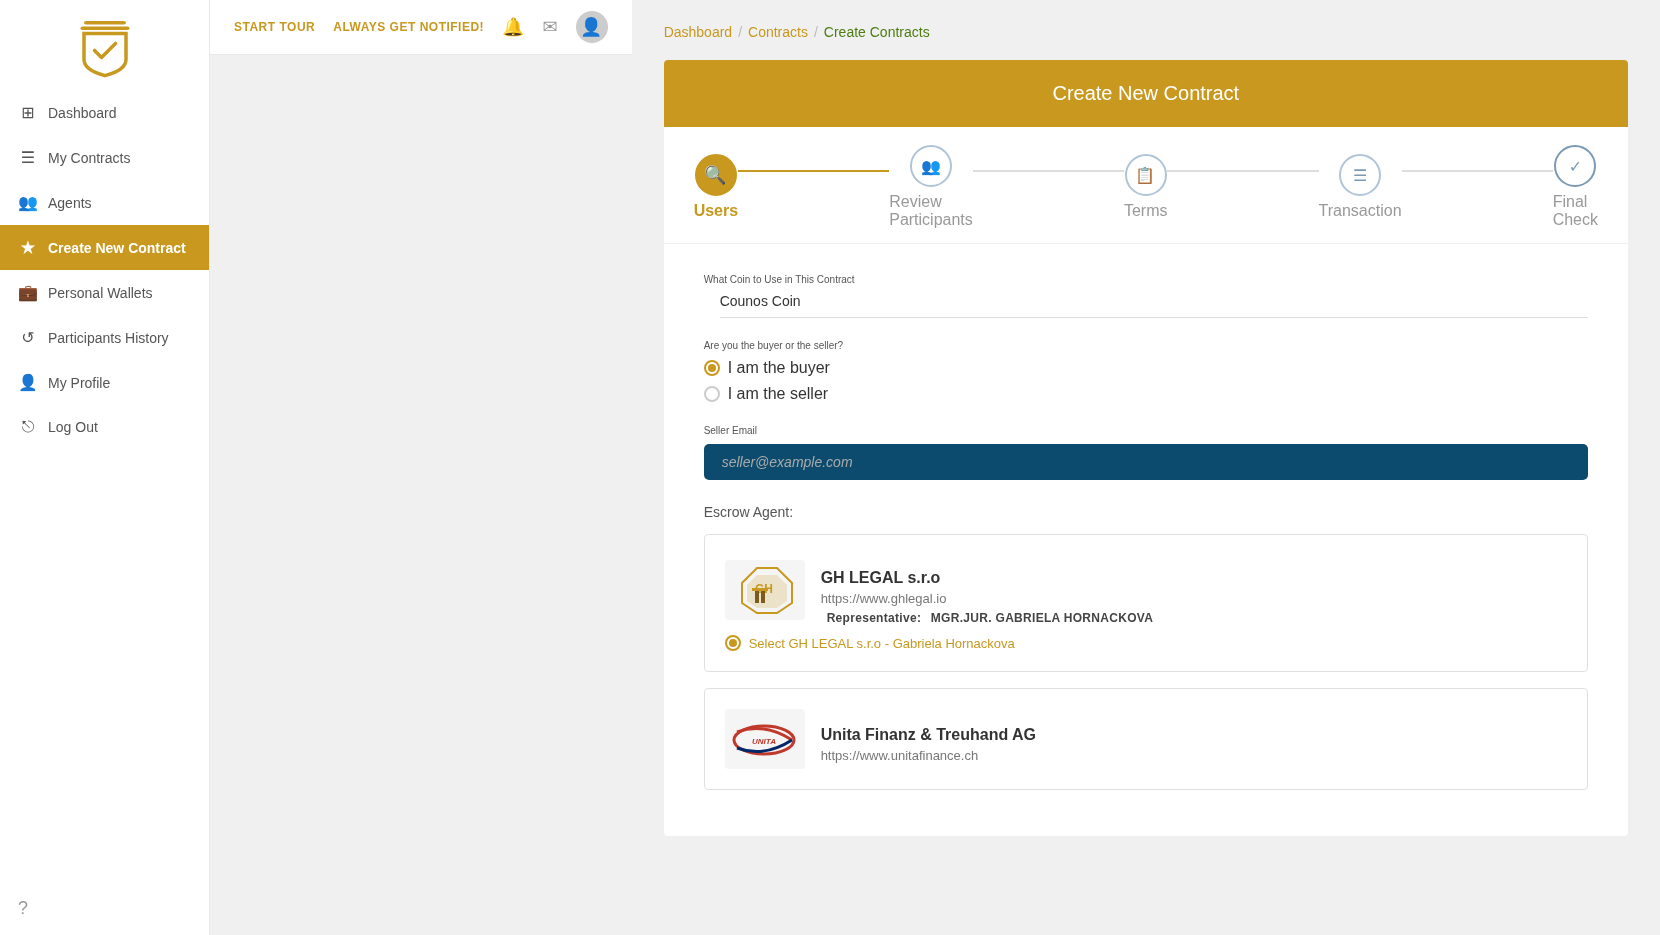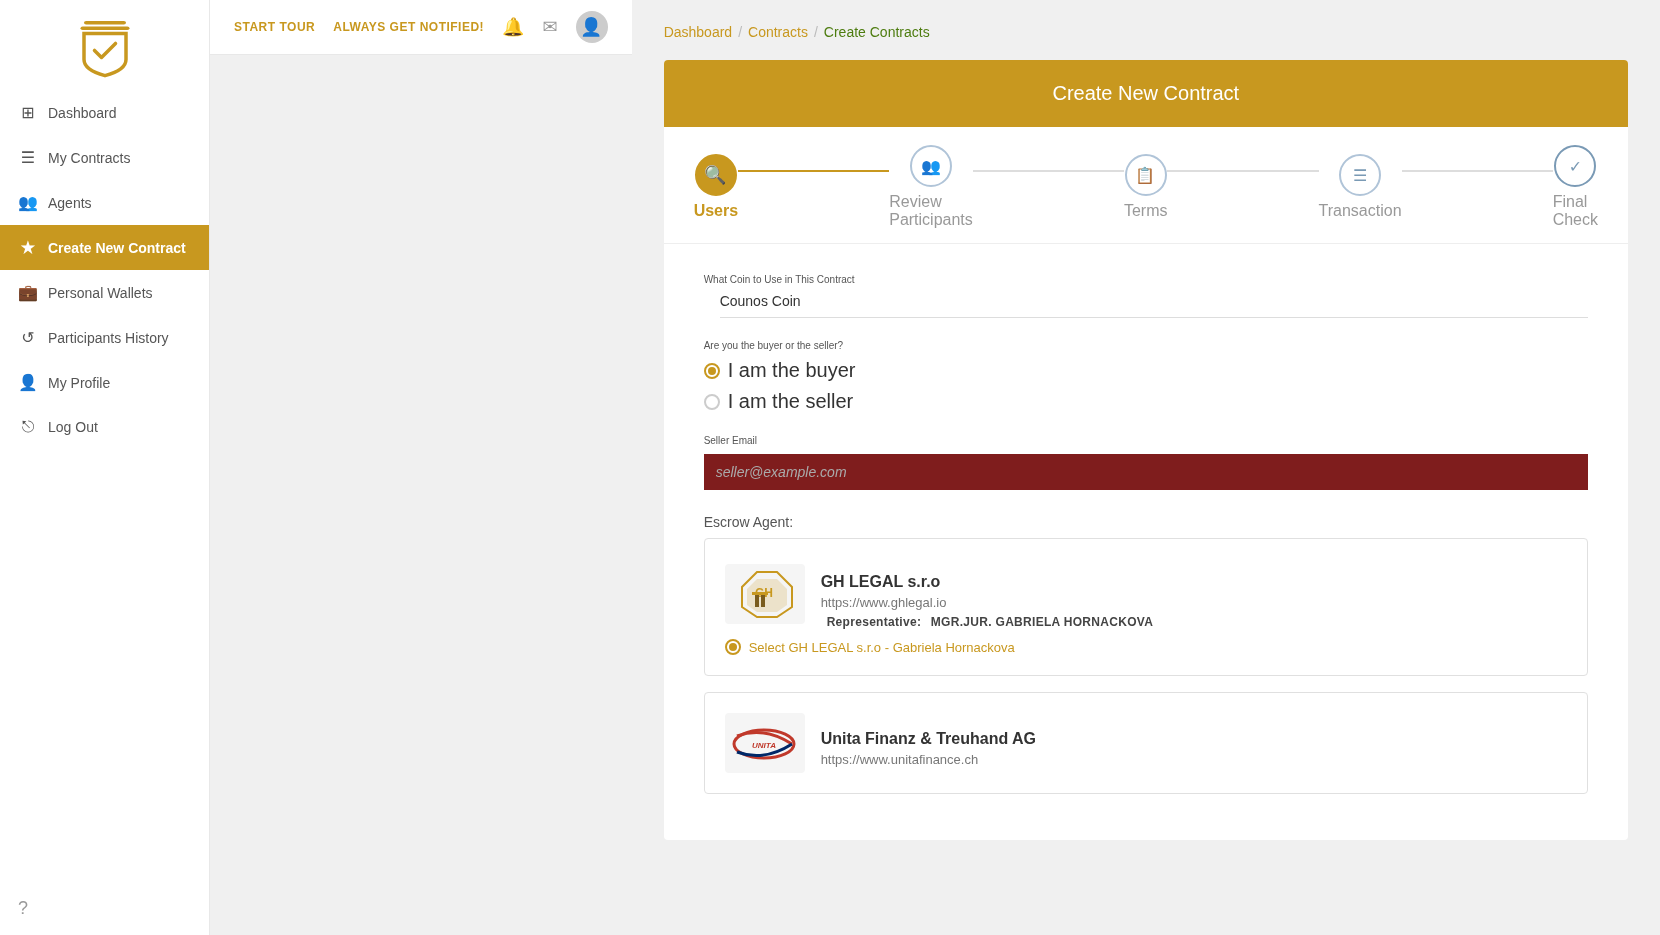--- a/index.html
+++ b/index.html
@@ -191,55 +191,55 @@
       padding-bottom: 8px;
       margin-bottom: 22px;
       margin-left: 16px;
     }
     .radio-group { margin-bottom: 22px; }
     .radio-option {
       display: flex;
       align-items: center;
       gap: 8px;
       margin-bottom: 8px;
-      font-size: 20px;
+      font-size: 16px;
       color: #333;
       cursor: pointer;
     }
     .radio-circle {
       width: 16px; height: 16px;
       border-radius: 50%;
       border: 2px solid #c8981f;
       display: flex; align-items: center; justify-content: center;
       cursor: pointer;
     }
     .radio-circle.checked::after {
       content: '';
       width: 8px; height: 8px;
       border-radius: 50%;
       background: #c8981f;
     }
     .radio-circle.unchecked { border-color: #ccc; }
 
     .email-field {
       width: 100%;
-      background: #7f1d1d;
+      background: #0c4a6e;
       border: none;
-      padding: 10px 12px;
+      padding: 10px 18px;
       font-size: 14px;
       color: #555;
-      border-radius: 0;
+      border-radius: 5px;
       margin-bottom: 24px;
       outline: none;
     }
 
     .escrow-label {
       font-size: 14px;
       color: #555;
-      margin-bottom: 8px;
+      margin-bottom: 14px;
       display: block;
     }
 
     .escrow-card {
       border: 1px solid #e0e0e0;
       border-radius: 4px;
       padding: 20px;
       margin-bottom: 16px;
       display: flex;
       flex-direction: column;

